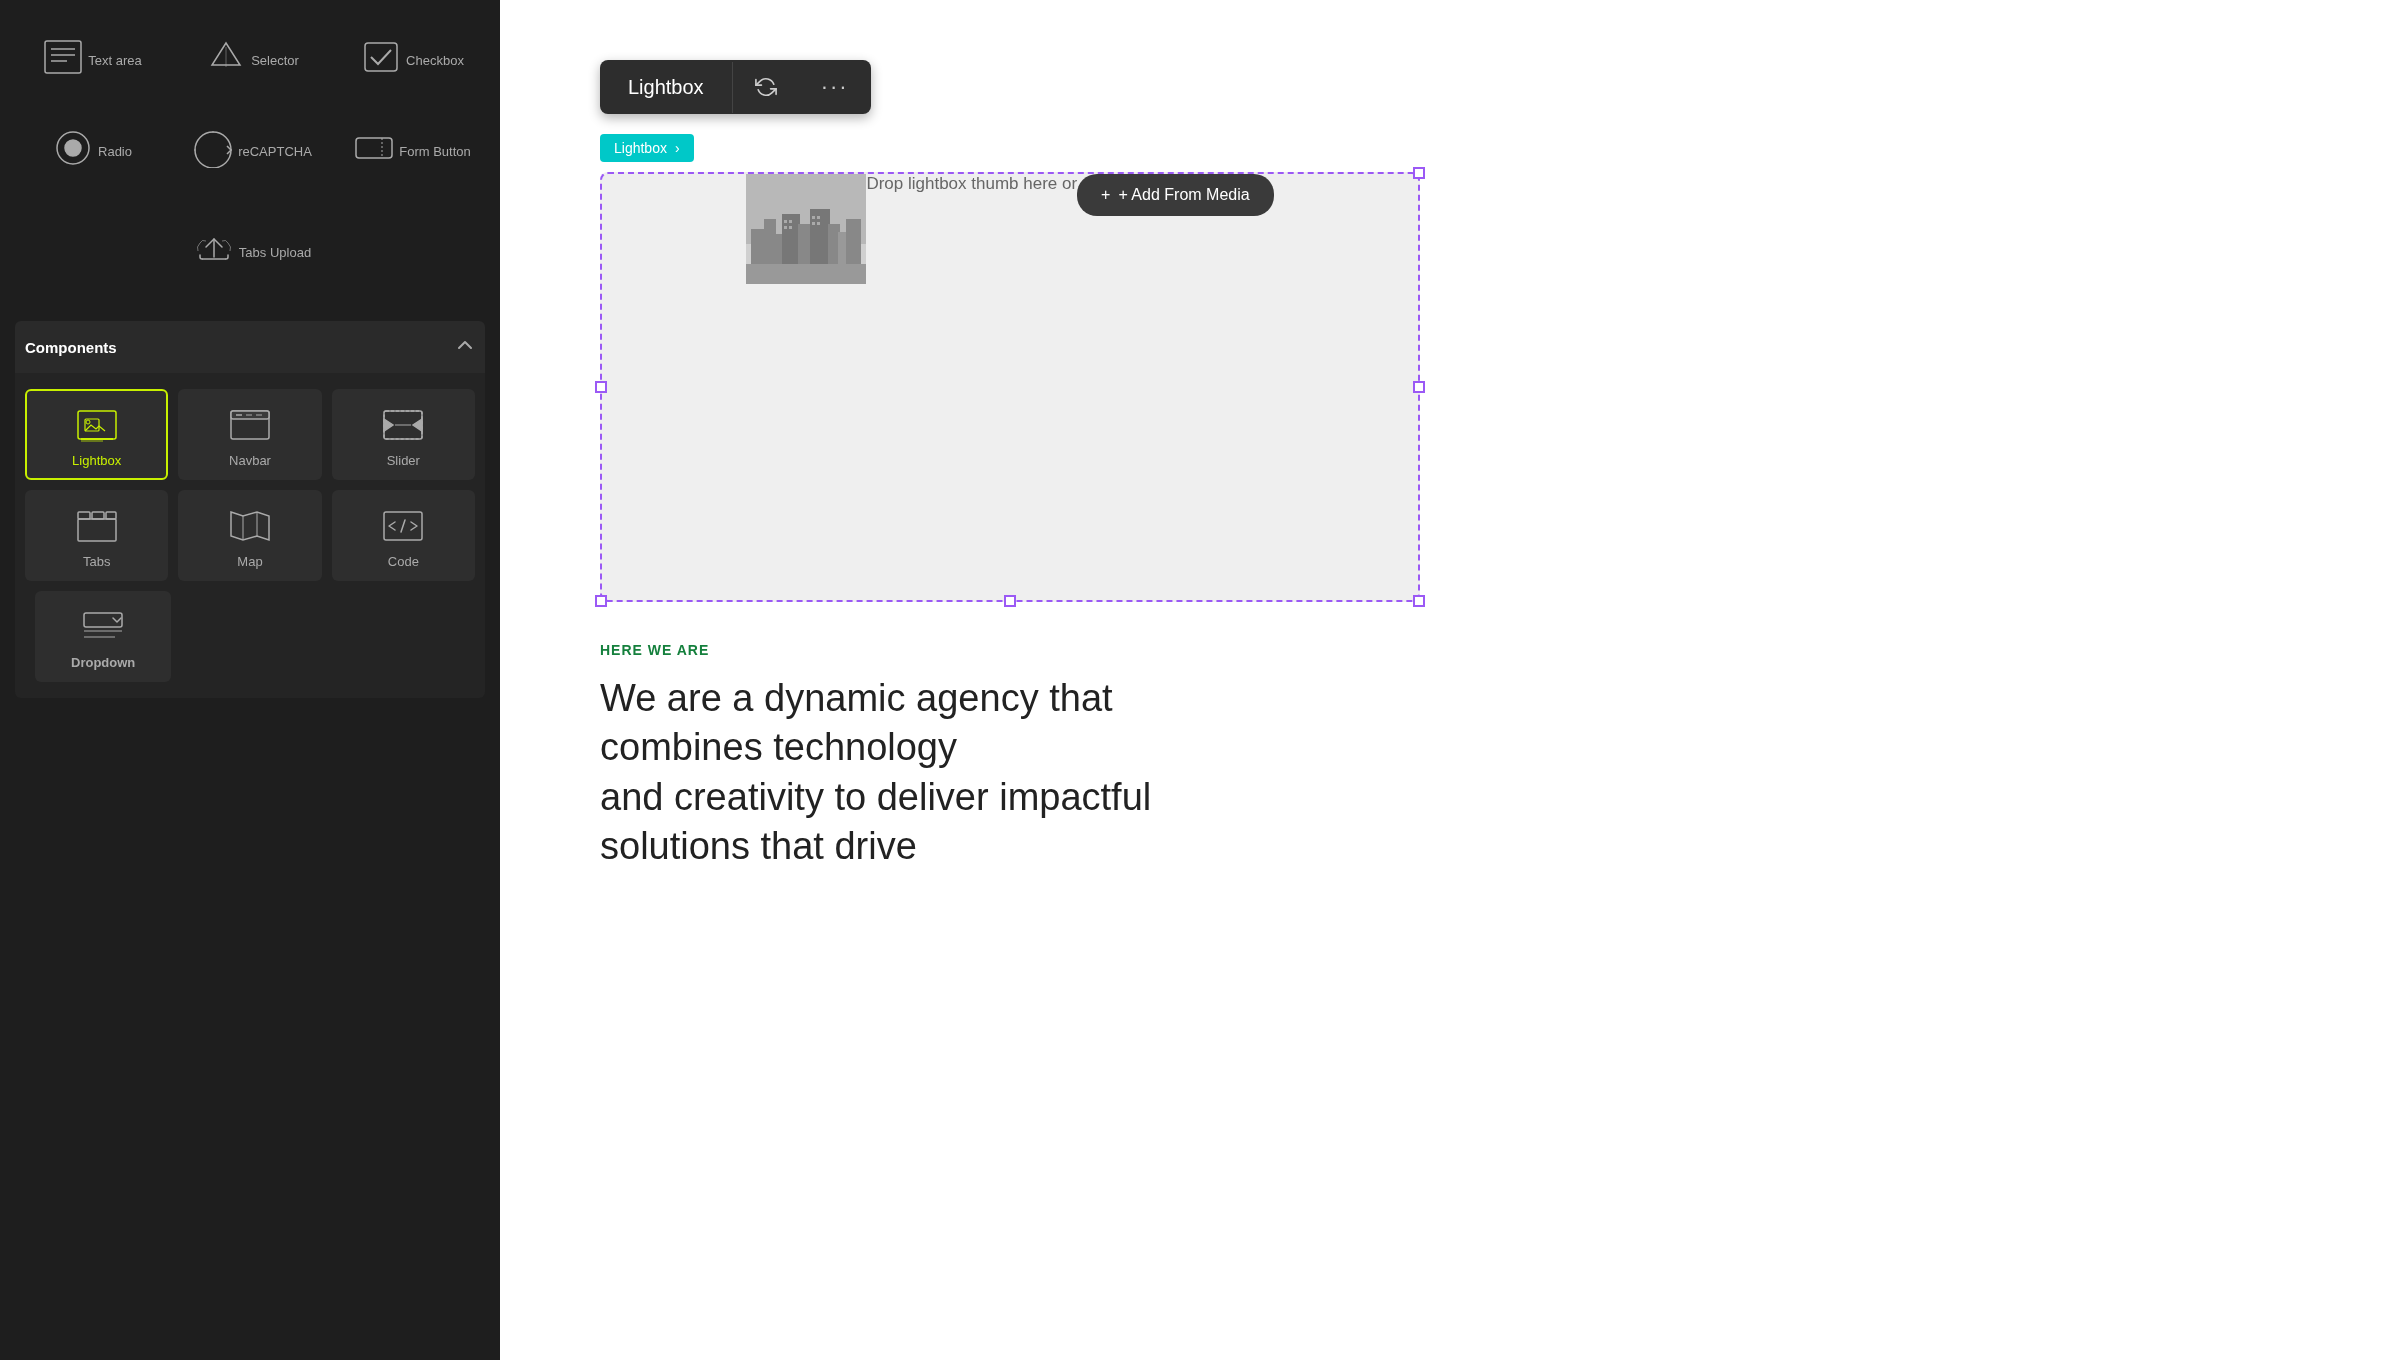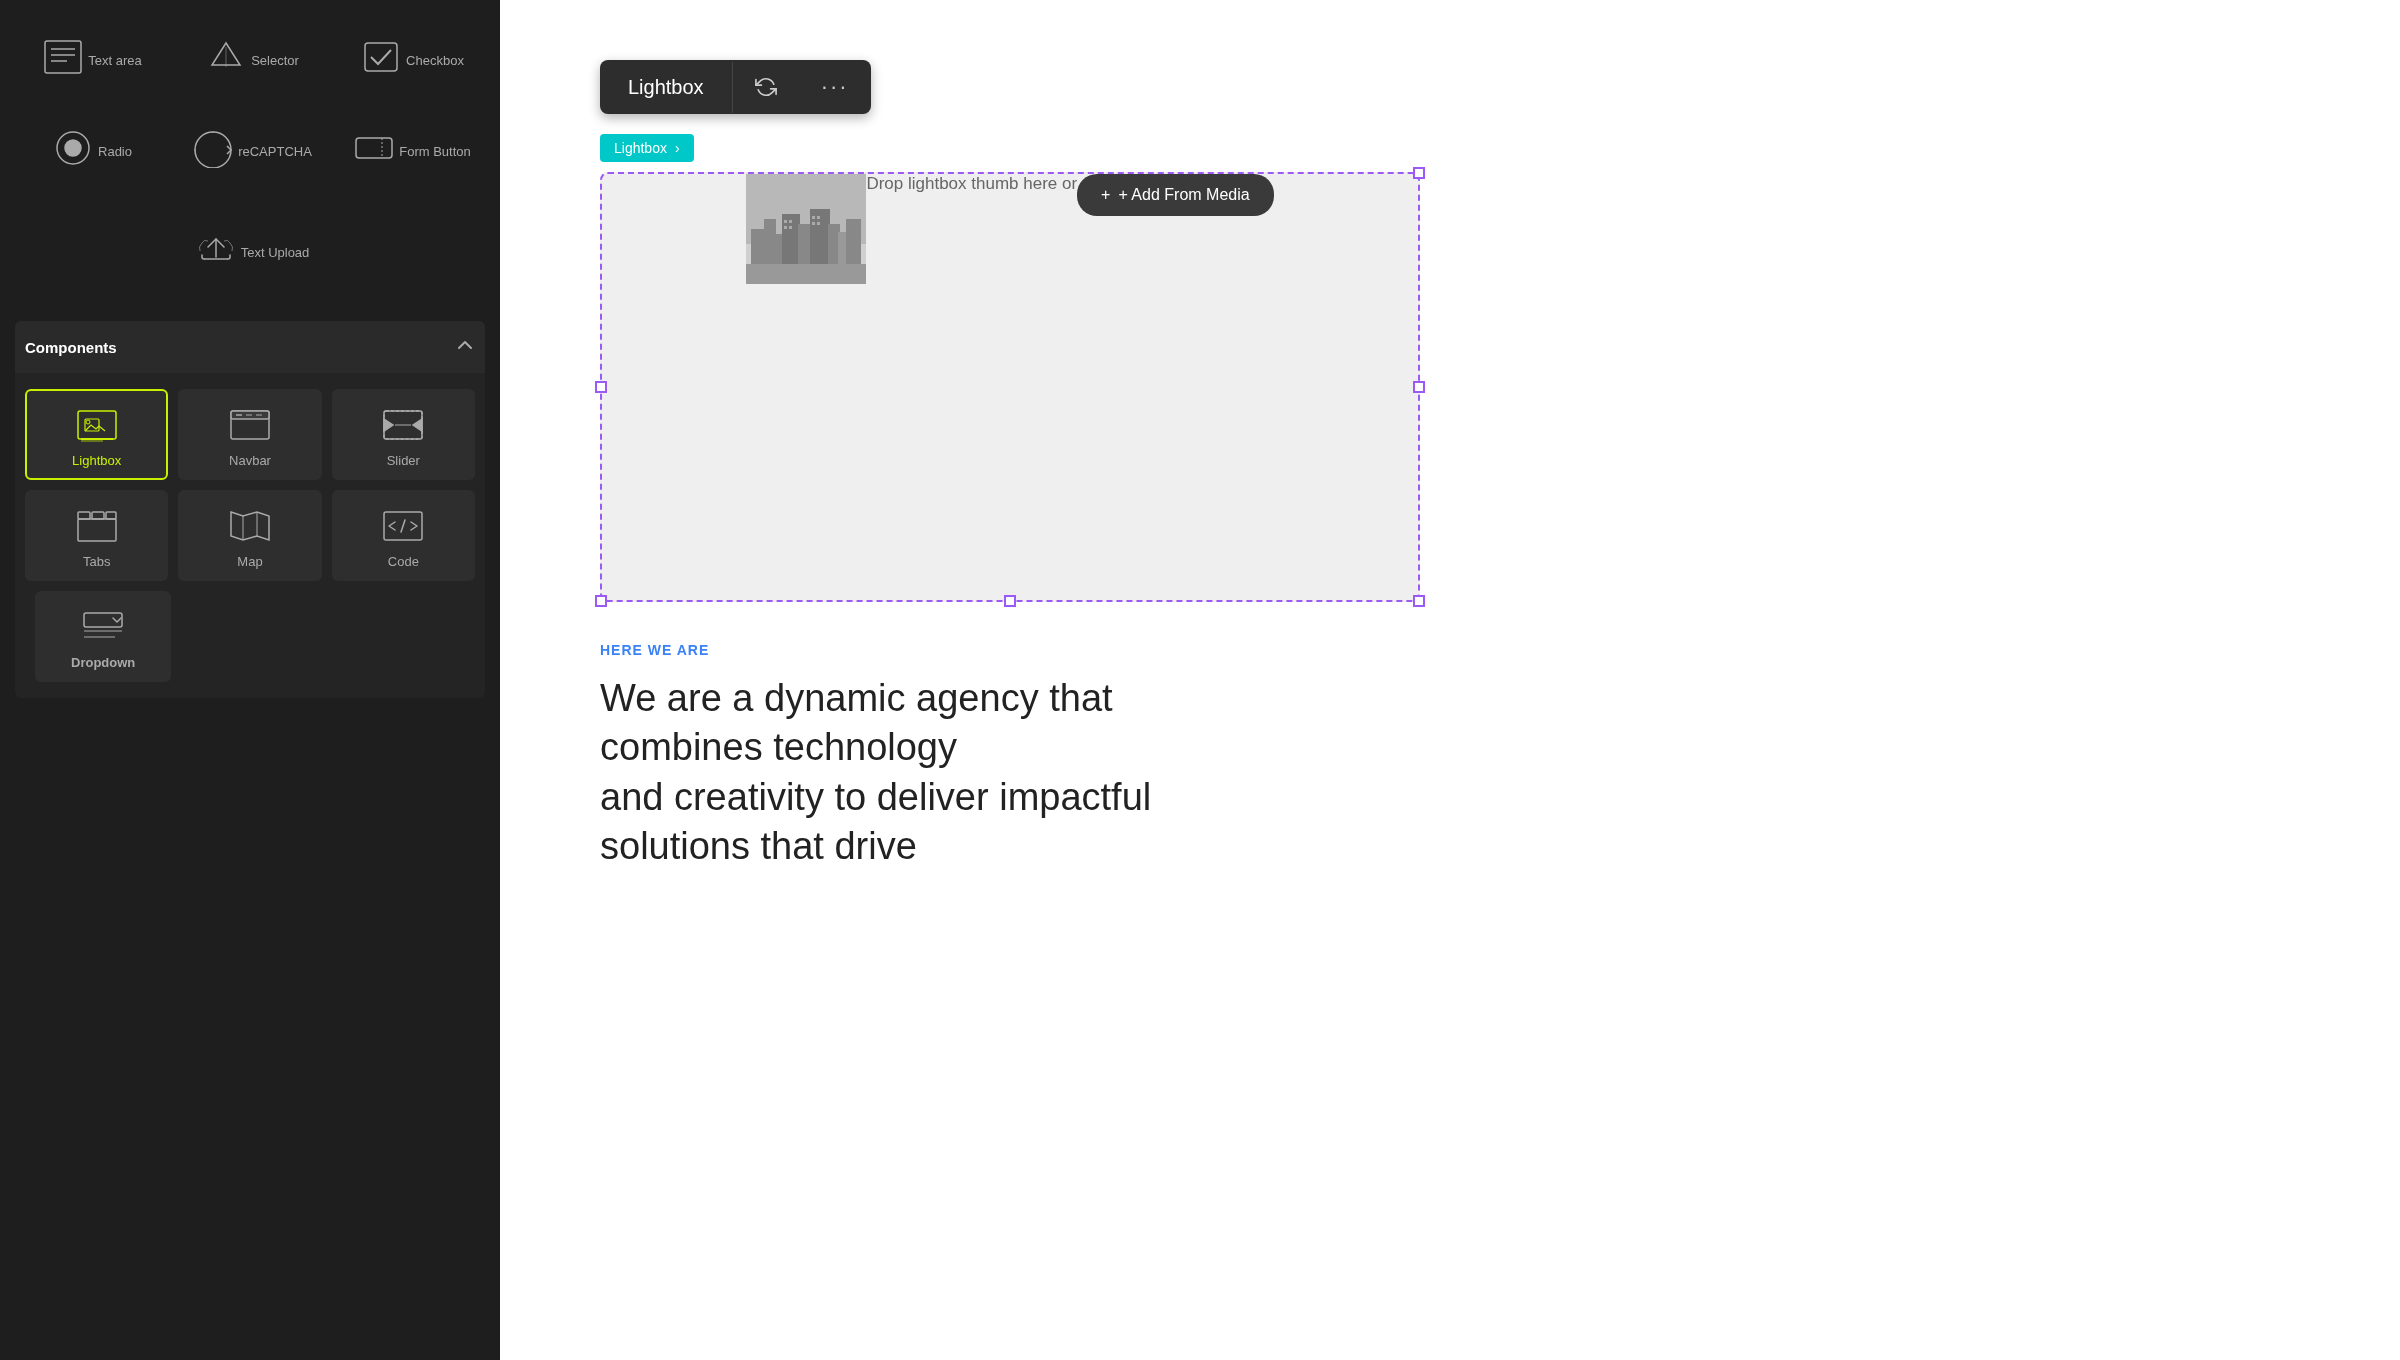--- a/index.html
+++ b/index.html
@@ -318,21 +318,21 @@
       font-size: 16px;
       cursor: pointer;
     }
 
     
     .content-below {
       margin-top: 40px;
     }
 
     .section-tag {
-      color: #3b82f6;
+      color: #15803d;
       font-size: 14px;
       font-weight: 700;
       letter-spacing: 1px;
       margin-bottom: 16px;
       text-transform: uppercase;
     }
 
     .content-heading {
       font-size: 38px;
       color: #222;
@@ -431,21 +431,21 @@
           <svg viewBox="0 0 44 40">
             <path d="M22 28 L22 10" stroke="#aaa" stroke-width="1.5" fill="none" stroke-linecap="round"></path>
             <polyline points="14,18 22,10 30,18" stroke="#aaa" stroke-width="1.5" fill="none" stroke-linecap="round" stroke-linejoin="round"></polyline>
             <path d="M10 30 Q8 30 8 28 L8 26" stroke="#aaa" stroke-width="1.5" fill="none" stroke-linecap="round"></path>
             <path d="M34 30 Q36 30 36 28 L36 26" stroke="#aaa" stroke-width="1.5" fill="none" stroke-linecap="round"></path>
             <line x1="10" y1="30" x2="34" y2="30" stroke="#aaa" stroke-width="1.5"></line>
             <path d="M6 22 Q4 18 8 14 Q10 10 14 12" stroke="#aaa" stroke-width="1" fill="none" opacity="0.6"></path>
             <path d="M38 22 Q40 18 36 14 Q34 10 30 12" stroke="#aaa" stroke-width="1" fill="none" opacity="0.6"></path>
           </svg>
         </div>
-        <span class="component-label">Text Upload</span>
+        <span class="component-label">Tabs Upload</span>
       </div>
     </div>
 
     <div>
       <div class="section-header">
         <span class="section-title">Components</span>
         <div class="chevron-up-icon">
           <svg viewBox="0 0 20 20">
             <polyline points="4,13 10,7 16,13" stroke="#aaa" stroke-width="2" fill="none" stroke-linecap="round" stroke-linejoin="round"></polyline>
           </svg>

